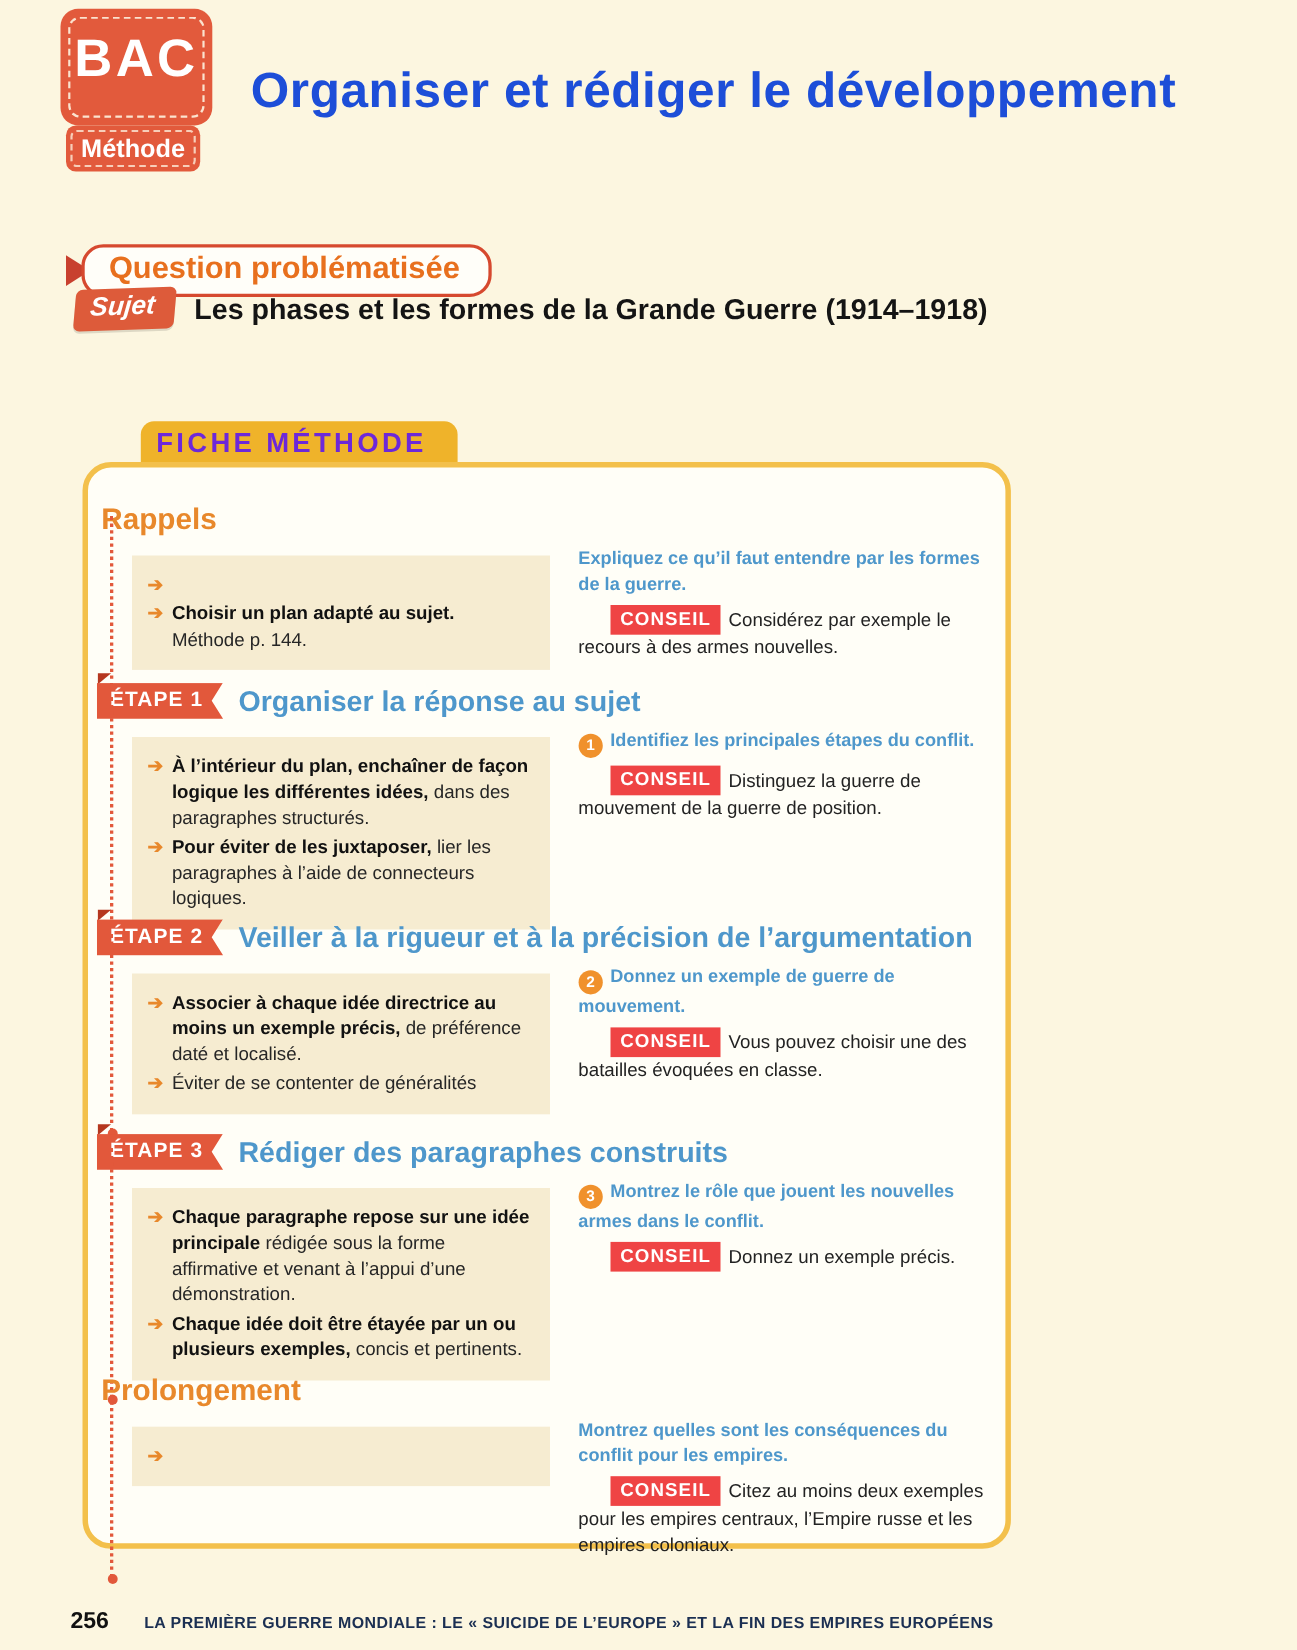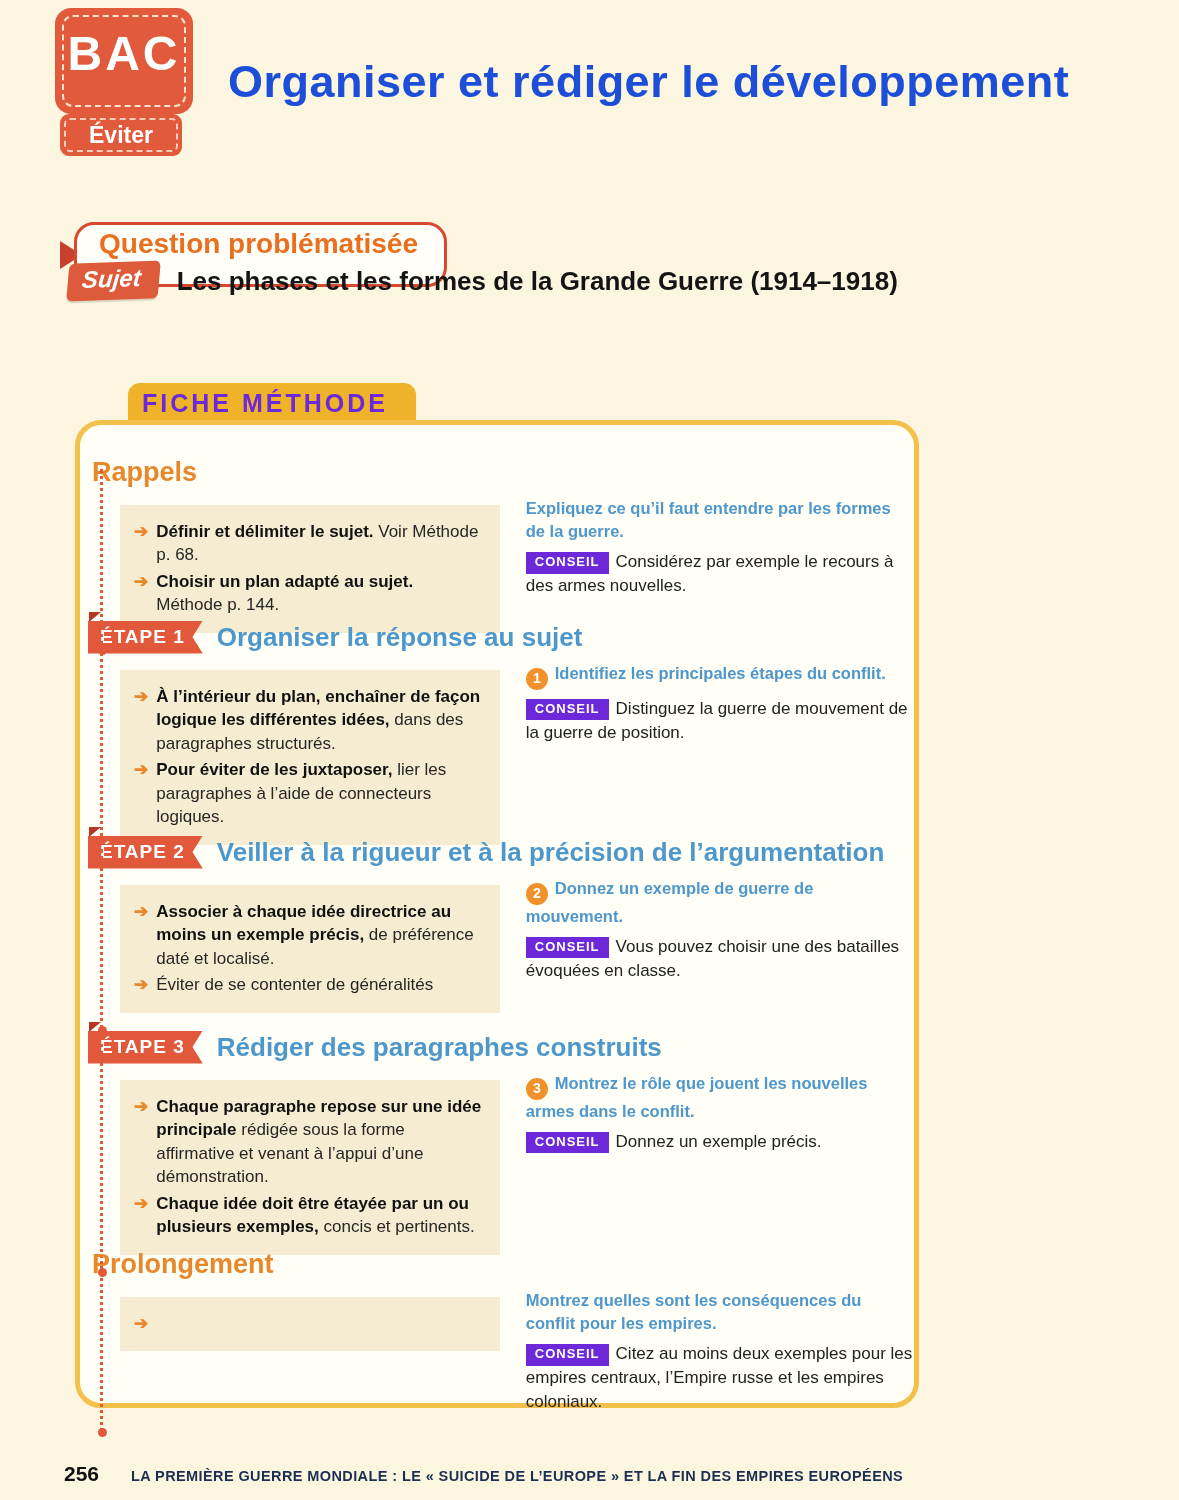--- a/index.html
+++ b/index.html
@@ -11,21 +11,21 @@
   .bac-dash { position:absolute; inset:7px; border:2.5px dashed #FBE3CF; border-radius:11px; }
   .bac-text { position:absolute; width:100%; top:18px; text-align:center; color:#fff; font-size:48px; font-weight:bold; letter-spacing:3px; }
   .methode-tab { position:absolute; left:60px; top:114px; width:122px; height:42px; background:#E25A3C; border-radius:9px; display:flex; align-items:center; justify-content:center; color:#fff; font-weight:bold; font-size:23px; }
   .methode-dash { position:absolute; inset:4px; border:2px dashed rgba(251,227,207,.85); border-radius:6px; pointer-events:none; }
 
   .page-title { position:absolute; left:228px; top:56px; font-size:45px; font-weight:bold; color:#1d4ed8; letter-spacing:.5px; }
 
   
   .q-row { position:absolute; left:60px; top:222px; display:flex; align-items:center; }
   .q-chevron { width:0; height:0; border-top:14px solid transparent; border-bottom:14px solid transparent; border-left:22px solid #C8402E; }
-  .q-pill { margin-left:-8px; background:#FFFEF9; border:3px solid #D6492F; border-radius:20px; padding:3px 26px 24px 22px; font-size:28px; font-weight:bold; color:#E8701E; }
+  .q-pill { margin-left:-8px; background:#FFFEF9; border:3px solid #D6492F; border-radius:20px; padding:3px 26px 7px 22px; font-size:28px; font-weight:bold; color:#E8701E; }
 
   .sujet-row { position:absolute; left:68px; top:262px; display:flex; align-items:center; gap:18px; }
   .sujet-badge { background:#DD5B3A; color:#fff; font-weight:bold; font-style:italic; font-size:24px; padding:3px 18px 7px 14px; border-radius:6px; transform:skewX(-7deg) rotate(-2deg); box-shadow:0 2px 0 rgba(0,0,0,.12); }
   .sujet-text { font-size:26px; font-weight:bold; color:#141414; }
 
   .fiche-badge { position:absolute; left:128px; top:383px; background:#EFB32A; color:#6d28d9; font-weight:bold; font-size:25px; letter-spacing:3px; padding:6px 28px 12px 14px; border-radius:12px 12px 0 0; }
 
   .main-box { position:absolute; left:75px; top:420px; width:844px; height:988px; background:#FFFEF7; border:5px solid #F3C04B; border-radius:26px; }
 
   .sec { position:absolute; left:0; right:0; }
@@ -44,38 +44,38 @@
   .cream { margin-left:40px; width:462px; background:#F6ECD1; padding:12px 18px 13px 14px; }
   .item { display:flex; margin:3px 0; }
   .arrow { color:#E8882B; font-weight:bold; margin-right:8px; font-size:17px; line-height:1.38; }
   .item-text { font-size:17px; line-height:1.38; color:#262626; }
   .item-text strong { color:#111; }
 
   .rightcol { margin-left:26px; width:480px; margin-top:-8px; }
   .prompt { color:#4E97CB; font-weight:bold; font-size:16.5px; line-height:1.4; margin-bottom:7px; }
   .numcircle { display:inline-flex; width:22px; height:22px; border-radius:50%; background:#F0912C; color:#fff; font-size:14px; font-weight:bold; align-items:center; justify-content:center; margin-right:7px; vertical-align:-4px; }
   .conseil-p { font-size:17px; line-height:1.42; color:#222; }
-  .conseil-badge { display:inline-block; background:#6d28d9; color:#fff; font-size:13px; font-weight:bold; letter-spacing:1px; padding:1px 9px 2px; margin-right:7px; vertical-align:1px; }
+  .conseil-badge { display:inline-block; background:#ef4444; color:#fff; font-size:17px; font-weight:bold; letter-spacing:1px; padding:1px 9px 2px; margin-right:7px; vertical-align:1px;margin-left:29px; }
 
   .footer { position:absolute; left:64px; top:1462px; display:flex; align-items:baseline; gap:32px; }
   .footer-page { font-size:21px; font-weight:bold; color:#111; }
   .footer-text { font-size:14.5px; font-weight:bold; color:#1B2F52; letter-spacing:.4px; }
 </style>
 </head>
 <body>
 
 <div class="page">
 
   <div class="bac-badge">
     <div class="bac-dash"></div>
     <div class="bac-text">BAC</div>
   </div>
   <div class="methode-tab">
     <div class="methode-dash"></div>
-    <span>Éviter</span>
+    <span>Méthode</span>
   </div>
 
   <h1 class="page-title">Organiser et rédiger le développement</h1>
 
   <div class="q-row">
     <span class="q-chevron"></span>
     <span class="q-pill">Question problématisée</span>
   </div>
 
   <div class="sujet-row">
@@ -91,21 +91,20 @@
       <div class="sec-head">
         <h2 class="h-orange">Rappels</h2>
       </div>
       <div class="sec-body">
         <div class="dotline">
             <span class="dot"></span>
           </div>
         <div class="cream">
           <div class="item">
             <span class="arrow">➔</span>
-            <p class="item-text"><strong>Définir et délimiter le sujet.</strong><span> Voir Méthode p. 68.</span></p>
           </div>
           <div class="item">
             <span class="arrow">➔</span>
             <p class="item-text"><strong>Choisir un plan adapté au sujet.</strong><span> Méthode p. 144.</span></p>
           </div>
         </div>
         <div class="rightcol">
           <p class="prompt"><span>Expliquez ce qu’il faut entendre par les formes de la guerre.</span></p>
           <p class="conseil-p"><span class="conseil-badge">CONSEIL</span><span>Considérez par exemple le recours à des armes nouvelles.</span></p>
         </div>

